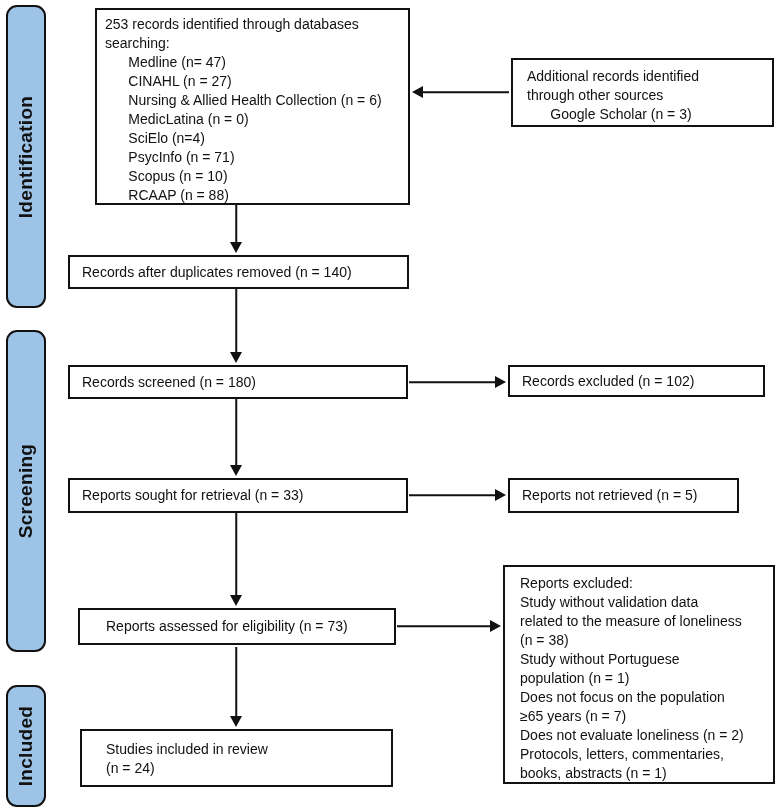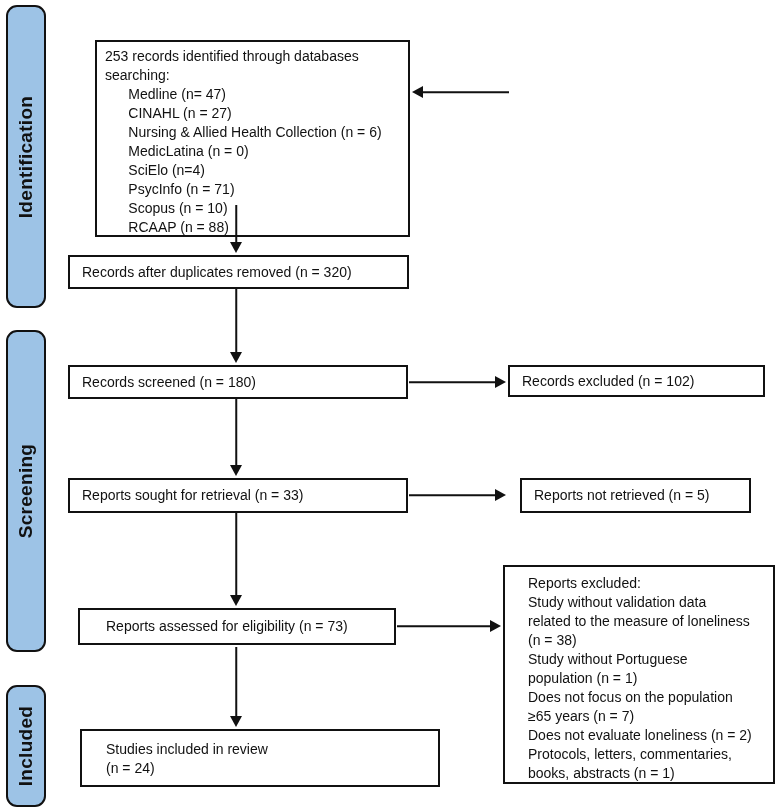--- a/index.html
+++ b/index.html
@@ -33,25 +33,25 @@
   .fbox {
     position: absolute;
     background: #ffffff;
     border: 2px solid #111111;
     box-sizing: border-box;
     font-size: 14px;
     line-height: 19px;
     white-space: pre-wrap;
     color: #111111;
   }
-  .fbox.multi { padding: 5px 2px 2px 8px; margin-top: 32px; }
+  .fbox.multi { padding: 5px 2px 2px 8px; }
   .fbox.single { display: flex; align-items: center; padding-left: 12px; white-space: pre; }
   .fbox.single-indent { display: flex; align-items: center; padding-left: 26px; white-space: pre; }
   .fbox.two-line { padding: 9px 2px 2px 24px; }
-  .fbox.side-multi { padding: 7px 2px 2px 23px; }
+  .fbox.side-multi { padding: 7px 2px 2px 15px; }
   .fbox.side-top { padding: 7px 2px 2px 14px; }
 
   .arrow-v { position: absolute; width: 14px; }
   .arrow-v .line {
     position: absolute; left: 50%; transform: translateX(-50%);
     top: 0; bottom: 8px; width: 1.5px; background: #111111;
   }
   .arrow-v .head {
     position: absolute; bottom: 0; left: 50%; transform: translateX(-50%);
     width: 0; height: 0;
@@ -94,46 +94,49 @@
 searching:
       Medline (n= 47)
       CINAHL (n = 27)
       Nursing &amp; Allied Health Collection (n = 6)
       MedicLatina (n = 0)
       SciElo (n=4)
       PsycInfo (n = 71)
       Scopus (n = 10)
       RCAAP (n = 88)</div>
 
+  <div class="fbox side-top" style="left:511px; top:58px; width:263px; height:69px;">Additional records identified
+through other sources
+      Google Scholar (n = 3)</div>
 
-  <div class="fbox single" style="left:68px; top:255px; width:341px; height:34px;">Records after duplicates removed (n = 320)</div>
+  <div class="fbox single" style="left:68px; top:255px; width:341px; height:34px;">Records after duplicates removed (n = 140)</div>
 
   <div class="fbox single" style="left:68px; top:365px; width:340px; height:34px;text-align:right;">Records screened (n = 180)</div>
 
   <div class="fbox single" style="left:508px; top:365px; width:257px; height:32px;">Records excluded (n = 102)</div>
 
   <div class="fbox single" style="left:68px; top:478px; width:340px; height:35px;">Reports sought for retrieval (n = 33)</div>
 
-  <div class="fbox single" style="left:520px; top:478px; width:231px; height:35px;">Reports not retrieved (n = 5)</div>
+  <div class="fbox single" style="left:508px; top:478px; width:231px; height:35px;">Reports not retrieved (n = 5)</div>
 
   <div class="fbox single-indent" style="left:78px; top:608px; width:318px; height:37px;">Reports assessed for eligibility (n = 73)</div>
 
   <div class="fbox side-multi" style="left:503px; top:565px; width:272px; height:219px;">Reports excluded:
 Study without validation data
 related to the measure of loneliness
 (n = 38)
 Study without Portuguese
 population (n = 1)
 Does not focus on the population
 ≥65 years (n = 7)
 Does not evaluate loneliness (n = 2)
 Protocols, letters, commentaries,
 books, abstracts (n = 1)</div>
 
-  <div class="fbox two-line" style="left:80px; top:729px; width:360px; height:58px;">Studies included in review
+  <div class="fbox two-line" style="left:80px; top:729px; width:313px; height:58px;">Studies included in review
 (n = 24)</div>
 
   <div class="arrow-v" style="left:229px; top:205px; height:48px;">
     <div class="line"></div>
     <div class="head"></div>
   </div>
   <div class="arrow-v" style="left:229px; top:289px; height:74px;">
     <div class="line"></div>
     <div class="head"></div>
   </div>

